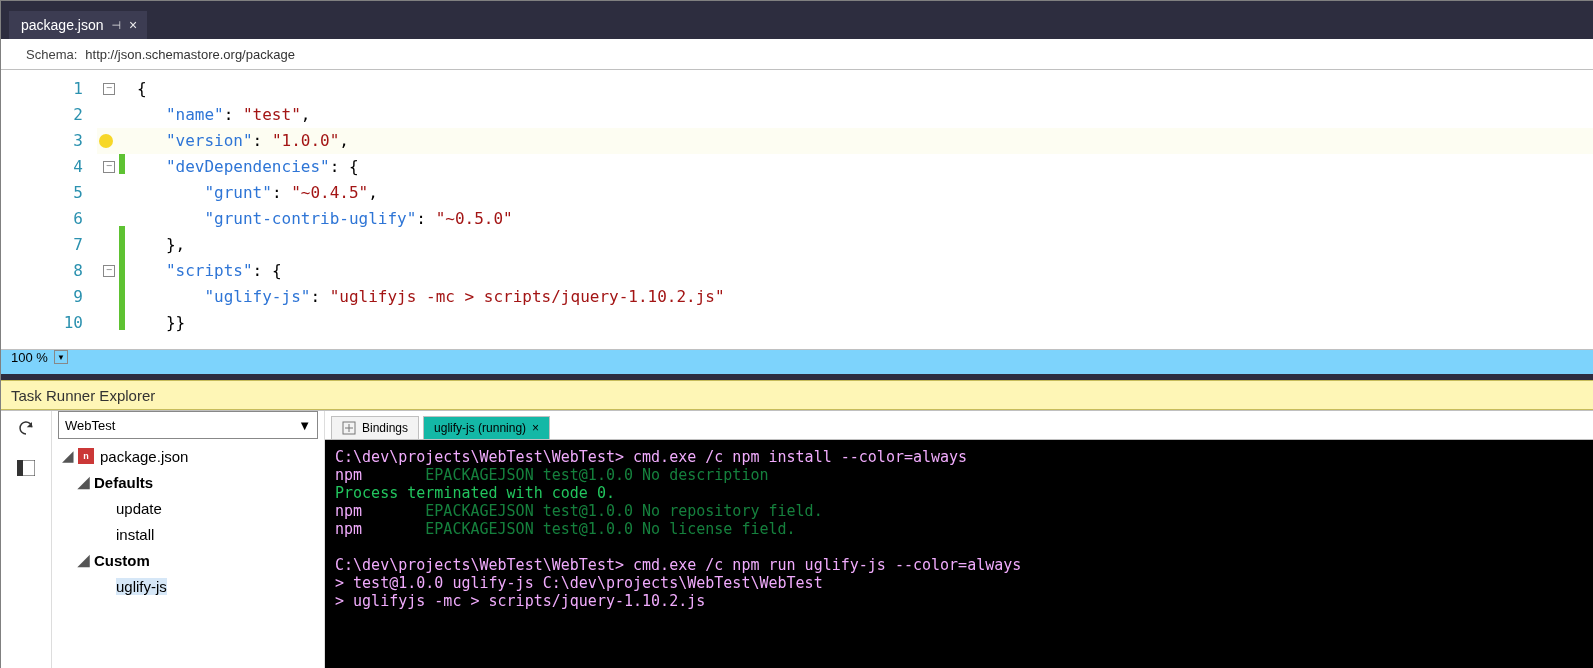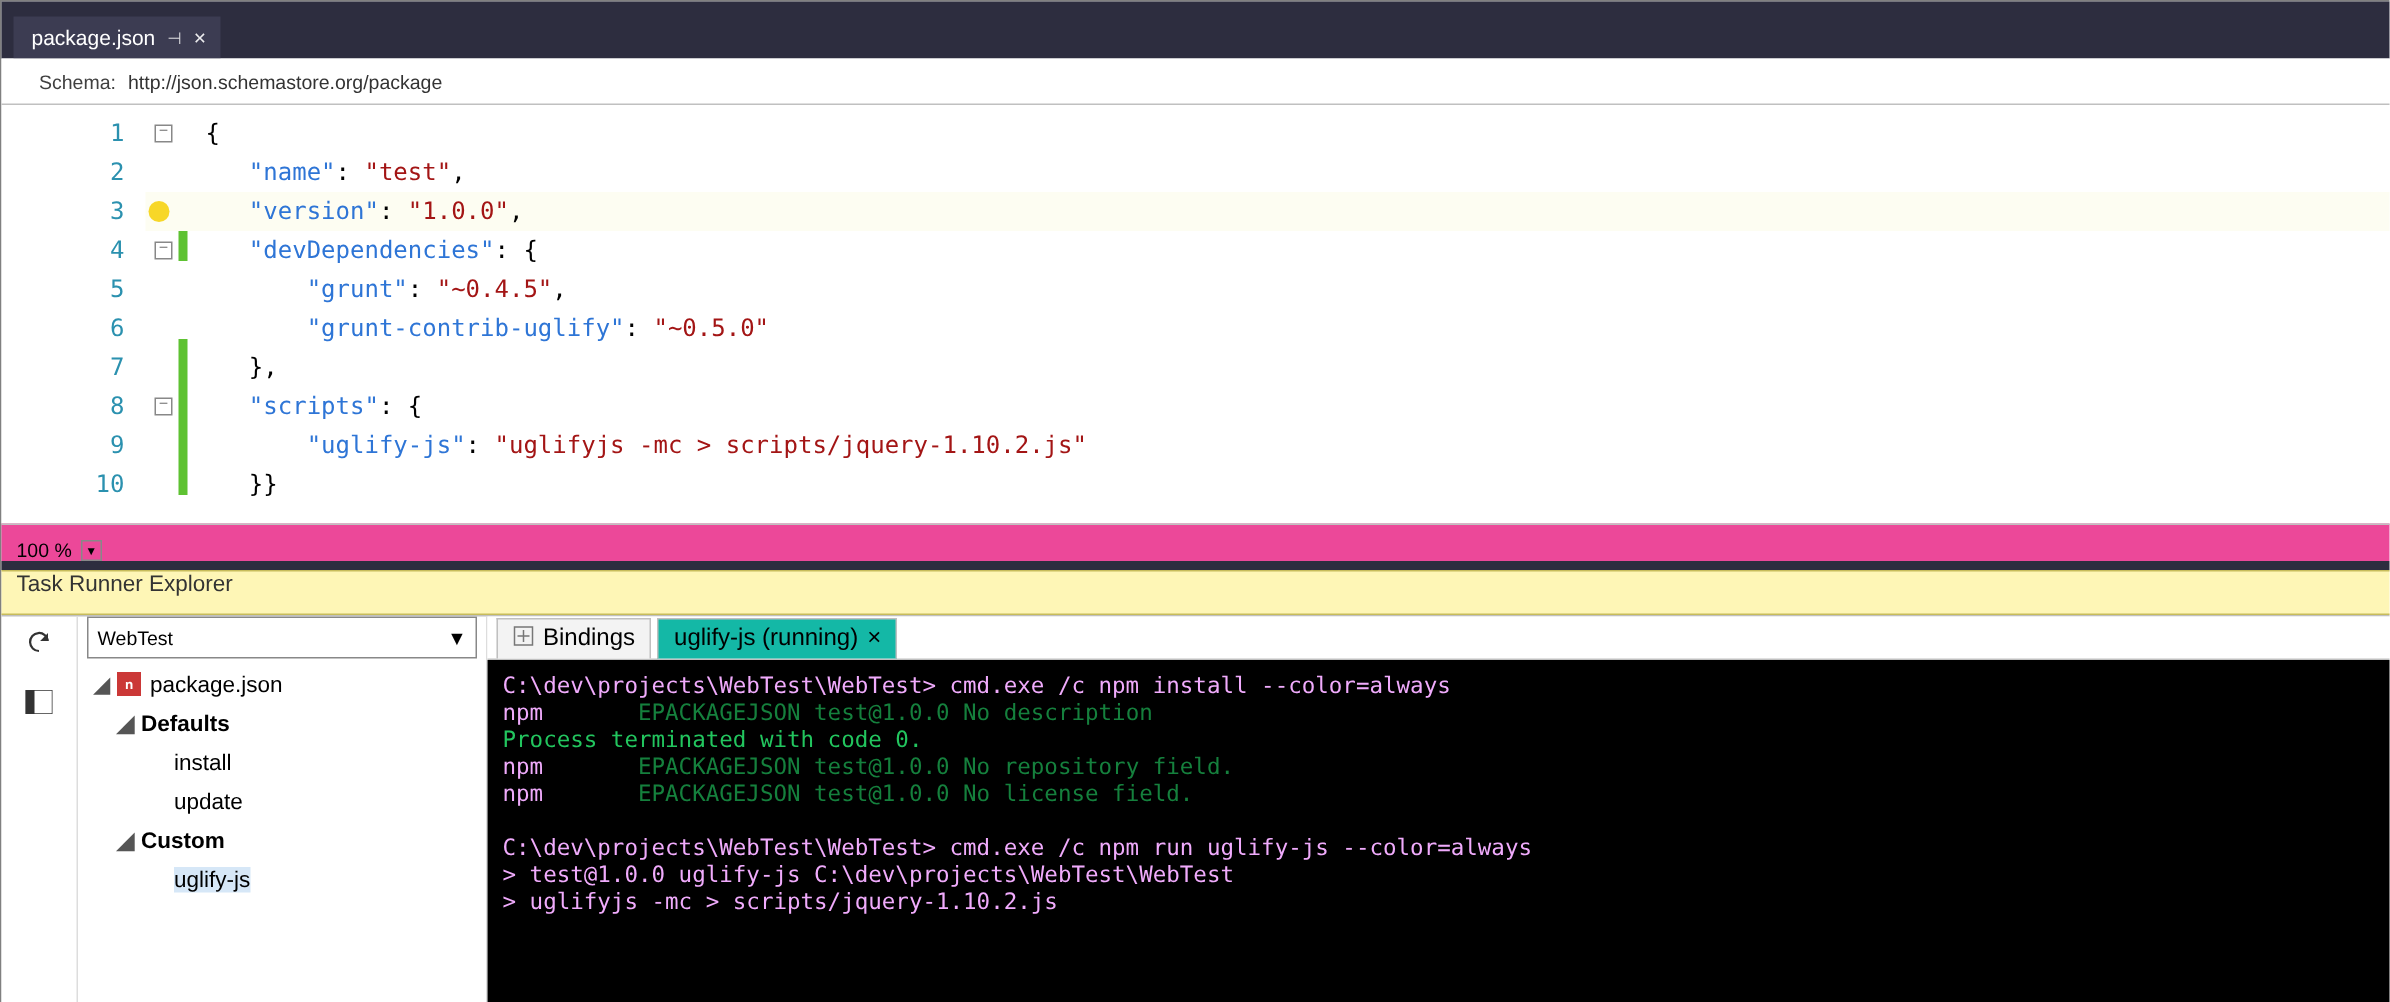--- a/index.html
+++ b/index.html
@@ -19,40 +19,40 @@
 .codeline.sel{background:#fdfdf2}
 .margin{position:absolute;left:0;top:0;width:34px;height:26px;display:flex;align-items:center;justify-content:flex-start}
 .fold{width:10px;height:10px;border:1px solid #888;color:#888;font-size:10px;line-height:8px;text-align:center;margin-left:6px}
 .bulb{width:14px;height:14px;background:#f7d728;border-radius:50%;position:relative;margin-left:2px}
 .greenbar{position:absolute;left:22px;width:6px;background:#5ec232}
 .bar-a{top:78px;height:26px}
 .bar-b{top:156px;height:104px}
 .tk-k{color:#2e75d6}
 .tk-s{color:#a31515}
 .tk-p{color:#000}
-.zoombar{height:24px;border-top:1px solid #c0c0c0;display:flex;align-items:flex-end;background:#ec4899}
+.zoombar{height:24px;border-top:1px solid #c0c0c0;display:flex;align-items:flex-start;background:#7dd3fc}
 .zoom{padding:0 2px 0 10px}
 .zoomdd{border:1px solid #888;width:12px;height:12px;margin-left:4px;display:flex;align-items:center;justify-content:center;font-size:8px}
 .divider{height:6px;background:#2d2d3f}
-.panelhdr{background:#fef6b6;height:28px;display:flex;align-items:flex-start;padding-left:10px;font-size:15px;color:#333;border-top:1px solid #c7bc5b;border-bottom:1px solid #c7bc5b}
+.panelhdr{background:#fef6b6;height:28px;display:flex;align-items:center;padding-left:10px;font-size:15px;color:#333;border-top:1px solid #c7bc5b;border-bottom:1px solid #c7bc5b}
 .panel{flex:0 0 258px;display:flex;background:#fff;border-top:1px solid #c0c0c0}
 .sidetools{width:50px;border-right:1px solid #ddd;display:flex;flex-direction:column;align-items:center;padding-top:6px;gap:18px}
 .iconbtn{width:22px;height:22px;display:flex;align-items:center;justify-content:center;cursor:pointer;color:#333}
 .tree{width:272px;border-right:1px solid #ddd;display:flex;flex-direction:column}
 .combo{margin:0 6px;height:26px;border:1px solid #888;display:flex;align-items:center;justify-content:space-between;padding:0 6px;background:#fff}
 .treebody{padding:4px 0 0 4px;font-size:15px}
 .treerow{display:flex;align-items:center;height:26px;gap:6px;padding-left:6px}
 .treerow .tw{width:10px;text-align:center;color:#555}
 .npm{width:16px;height:16px;background:#cb3837;color:#fff;font-size:9px;font-weight:bold;display:flex;align-items:center;justify-content:center}
 .treerow.sel .lbl{background:#d6e7f7}
 .treerow.l1{padding-left:22px;font-weight:bold}
 .treerow.l2{padding-left:60px}
 .rpane{flex:1;display:flex;flex-direction:column;background:#fff}
 .rtabs{height:28px;border-bottom:1px solid #c0c0c0;display:flex;align-items:flex-end;padding-left:6px;gap:4px}
-.rtab{padding:4px 10px;border:1px solid #c0c0c0;border-bottom:none;background:#f3f3f3;display:flex;align-items:flex-start;gap:6px;font-size:16px}
+.rtab{padding:4px 10px;border:1px solid #c0c0c0;border-bottom:none;background:#f3f3f3;display:flex;align-items:flex-end;gap:6px;font-size:12px}
 .rtab.active{background:#14b8a6}
 .term{flex:1;background:#000;color:#ccc;font-family:Consolas,monospace;font-size:15px;padding:8px 10px;white-space:pre;overflow:hidden}
 .t-w{color:#f0abfc}
 .t-m{color:#15803d}
 .t-g{color:#22c55e}
 svg{display:block}
 </style>
 </head>
 <body>
 
@@ -137,24 +137,24 @@
           <div class="treerow">
             <span class="tw">◢</span>
             <span class="npm">n</span>
             <span class="lbl">package.json</span>
           </div>
           <div class="treerow l1">
             <span class="tw">◢</span>
             <span class="lbl">Defaults</span>
           </div>
           <div class="treerow l2">
-            <span class="lbl">install</span>
+            <span class="lbl">update</span>
           </div>
           <div class="treerow l2">
-            <span class="lbl">update</span>
+            <span class="lbl">install</span>
           </div>
           <div class="treerow l1">
             <span class="tw">◢</span>
             <span class="lbl">Custom</span>
           </div>
           <div class="treerow l2 sel">
             <span class="lbl">uglify-js</span>
           </div>
         </div>
     </div>

